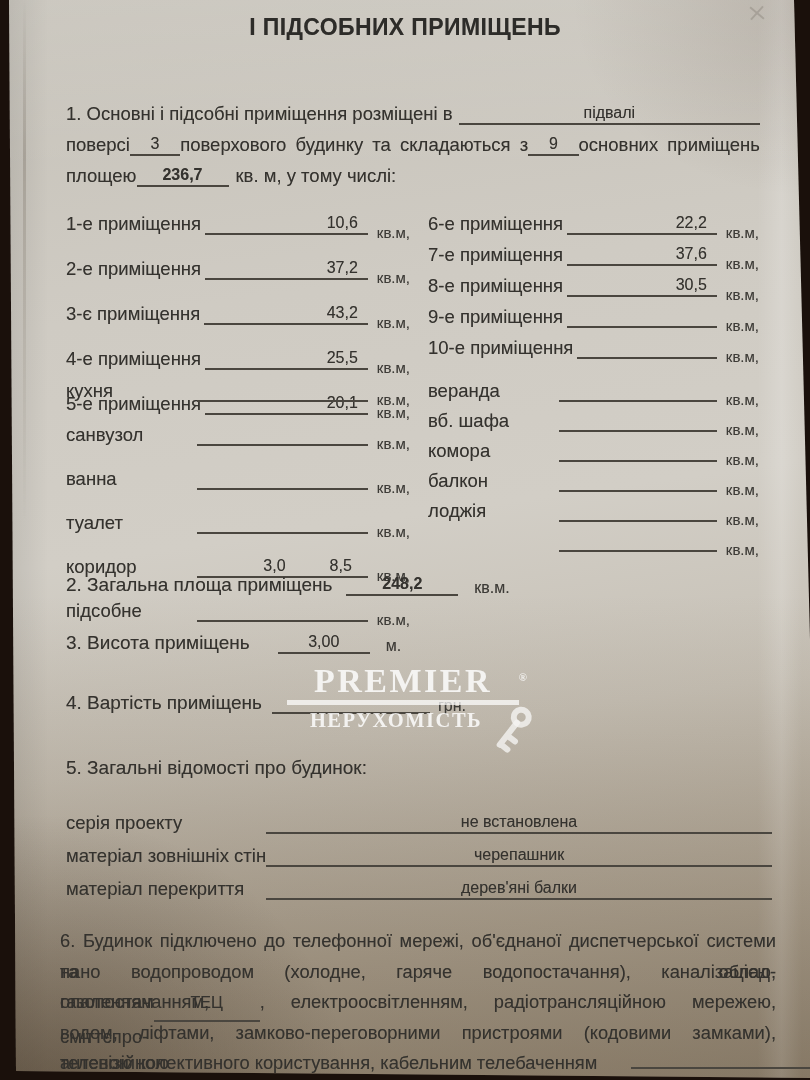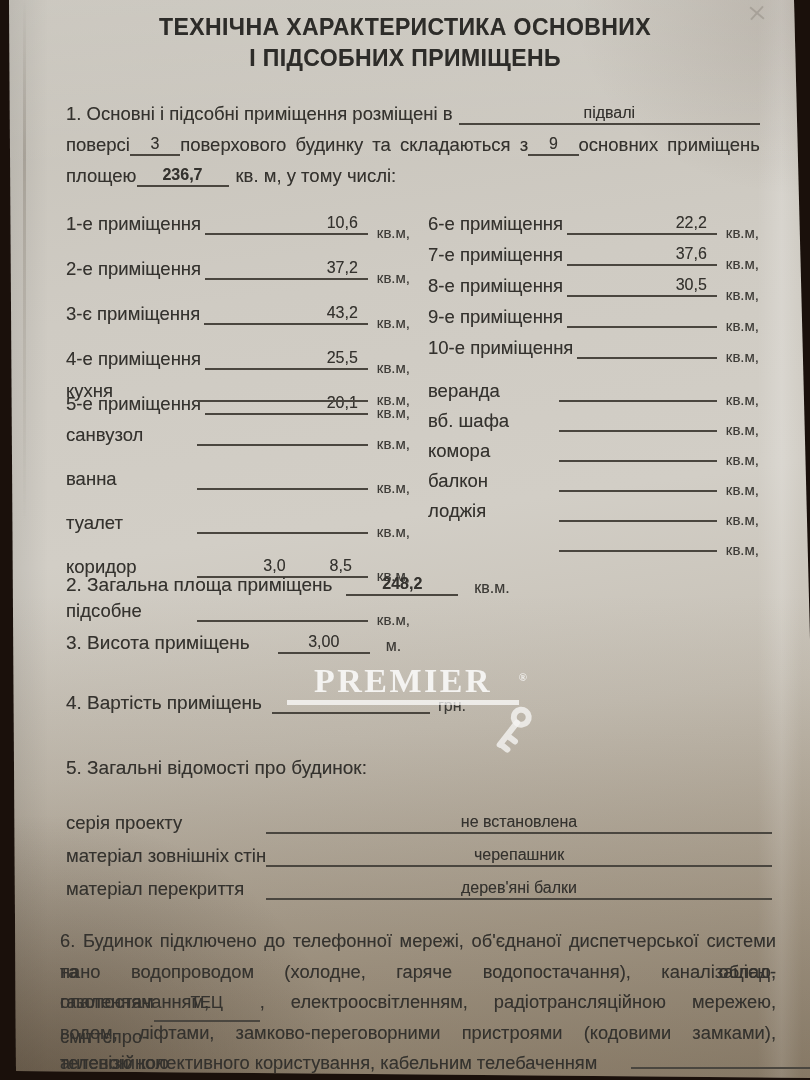--- a/index.html
+++ b/index.html
@@ -85,21 +85,20 @@
   <div class="paper"></div>
 
   <div class="content">
 
     <div class="pencil">
         <i></i>
         <i></i>
       </div>
 
     <div class="abs title">
-      <div>ТЕХНІЧНА ХАРАКТЕРИСТИКА ОСНОВНИХ</div>
       <div>І ПІДСОБНИХ ПРИМІЩЕНЬ</div>
     </div>
 
     <div class="abs p1">
       <div class="line">
         <span class="sp">1. Основні і підсобні приміщення розміщені в</span>
         <span class="blank grow center" style="margin-left:6px">
           <span class="val">підвалі</span>
         </span>
       </div>
@@ -323,18 +322,19 @@
           </span><span>, електроосвітленням, радіотрансляційною мережею, сміттєпро-</span></div>
       <div class="l j">водом, ліфтами, замково-переговорними пристроями (кодовими замками), телевізійною</div>
       <div class="l"><span>антеною колективного користування, кабельним телебаченням</span><span class="tail"></span></div>
     </div>
 
   </div>
 
   <div class="wm">
     <div class="brand"><span>PREMIER</span><span class="reg">®</span></div>
     <div class="bar"></div>
+    <div class="sub">НЕРУХОМІСТЬ</div>
     <svg class="key" width="34" height="52" viewBox="0 0 34 52">
       <circle cx="17" cy="11" r="7.5" fill="none" stroke="rgba(255,255,255,.8)" stroke-width="6"></circle>
       <path d="M17 18 L17 46 M17 34 L27 34 M17 45 L26 45" fill="none" stroke="rgba(255,255,255,.8)" stroke-width="6" stroke-linecap="round"></path>
     </svg>
   </div>
 </div>
 
 </body></html>

